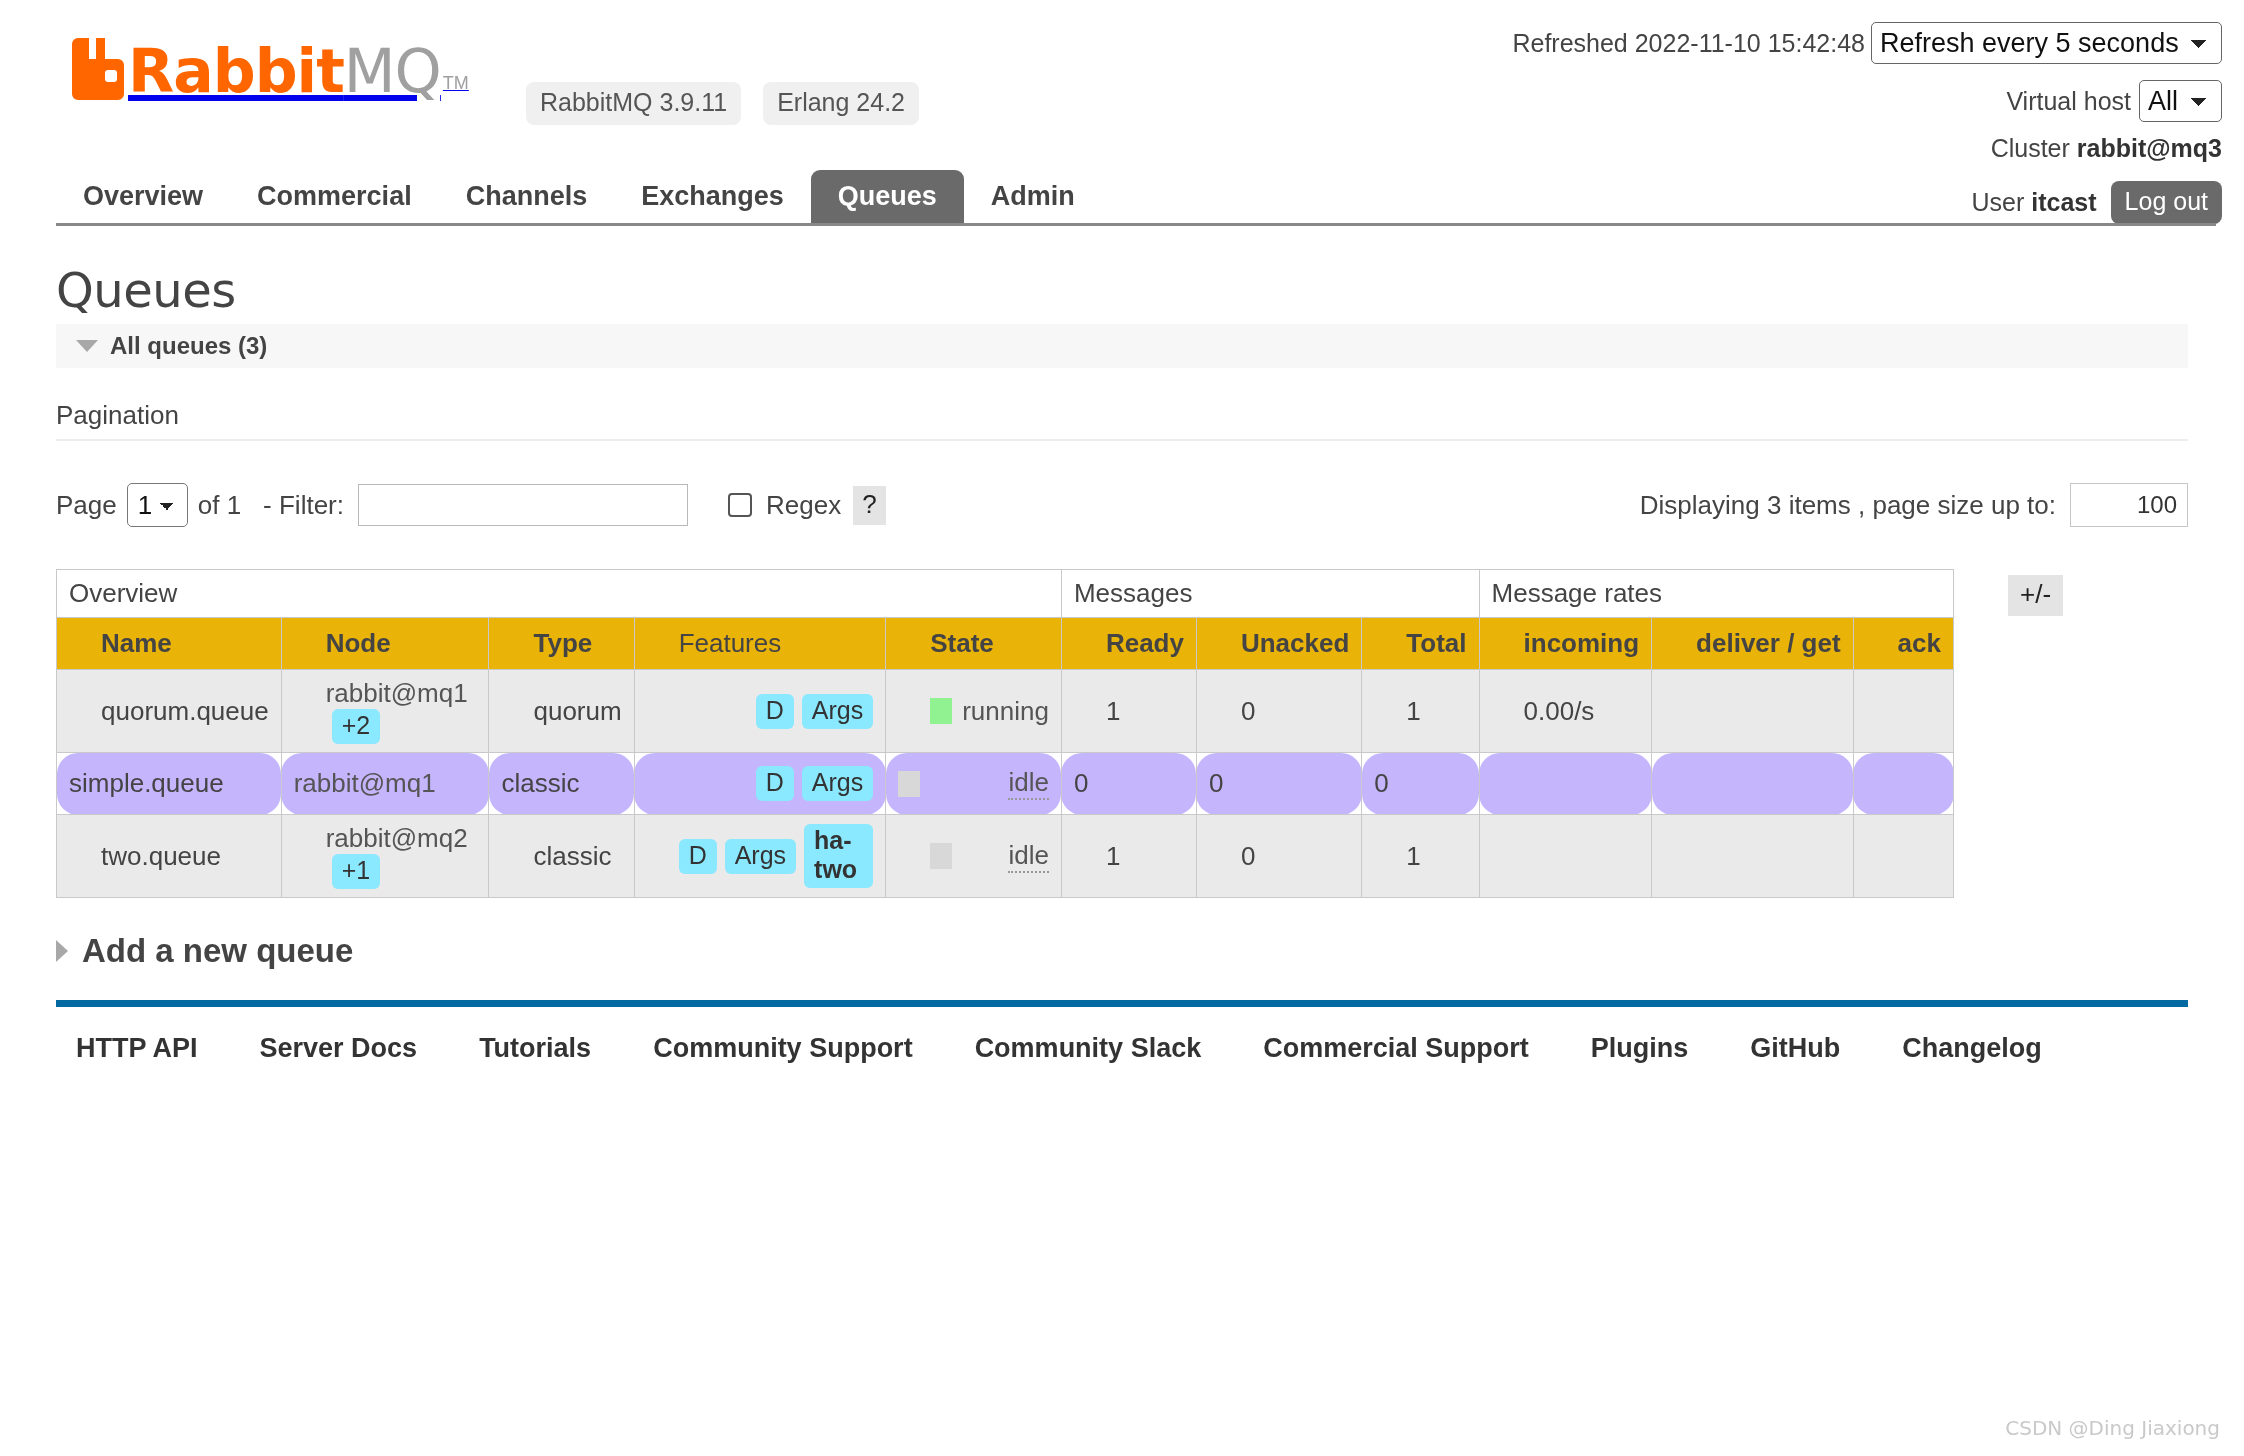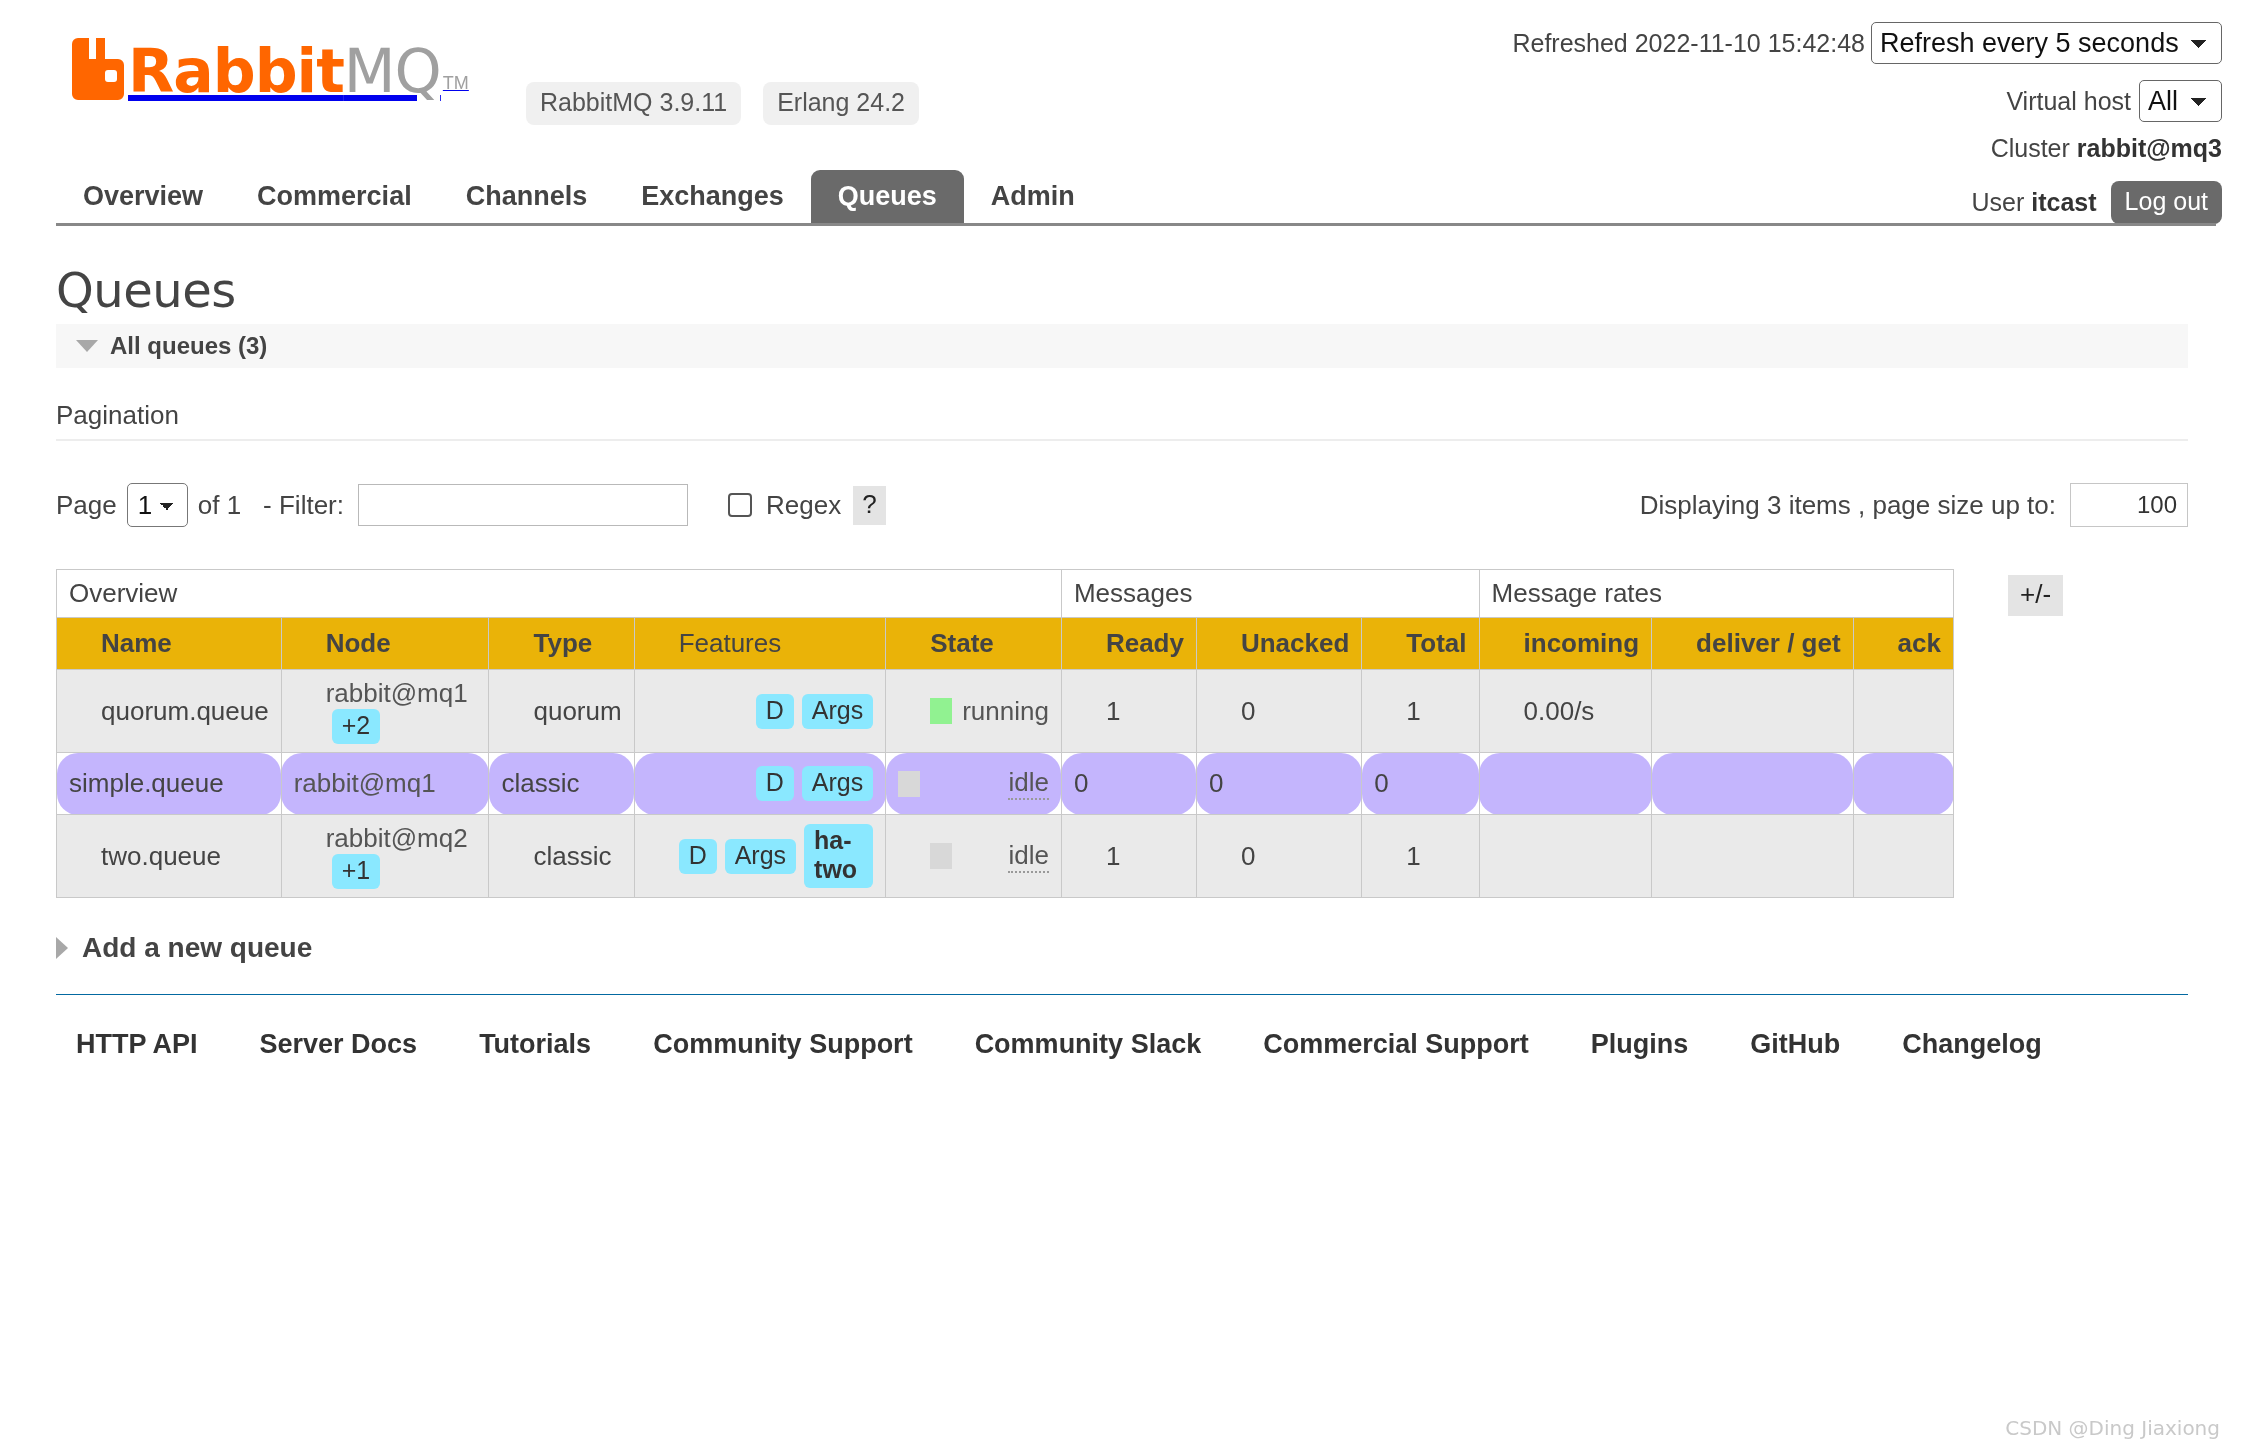--- a/index.html
+++ b/index.html
@@ -344,28 +344,28 @@
   }
 
   
   #addqueue {
     display: flex;
     align-items: center;
     margin-top: 34px;
     width: 2132px;
     cursor: pointer;
   }
-  #addqueue-label { font-size: 28px; font-weight: 700; color: #444; }
+  #addqueue-label { font-size: 33px; font-weight: 700; color: #444; }
 
   
   #footer {
     margin-top: 30px;
     width: 2132px;
-    border-top: 1px solid #0369a1;
-    padding-top: 34px;
+    border-top: 7px solid #0369a1;
+    padding-top: 26px;
     display: flex;
     gap: 0;
     padding-left: 20px;
   }
   .footer-link {
     font-size: 27px;
     font-weight: 700;
     color: #333;
     text-decoration: none;
     margin-right: 62px;

